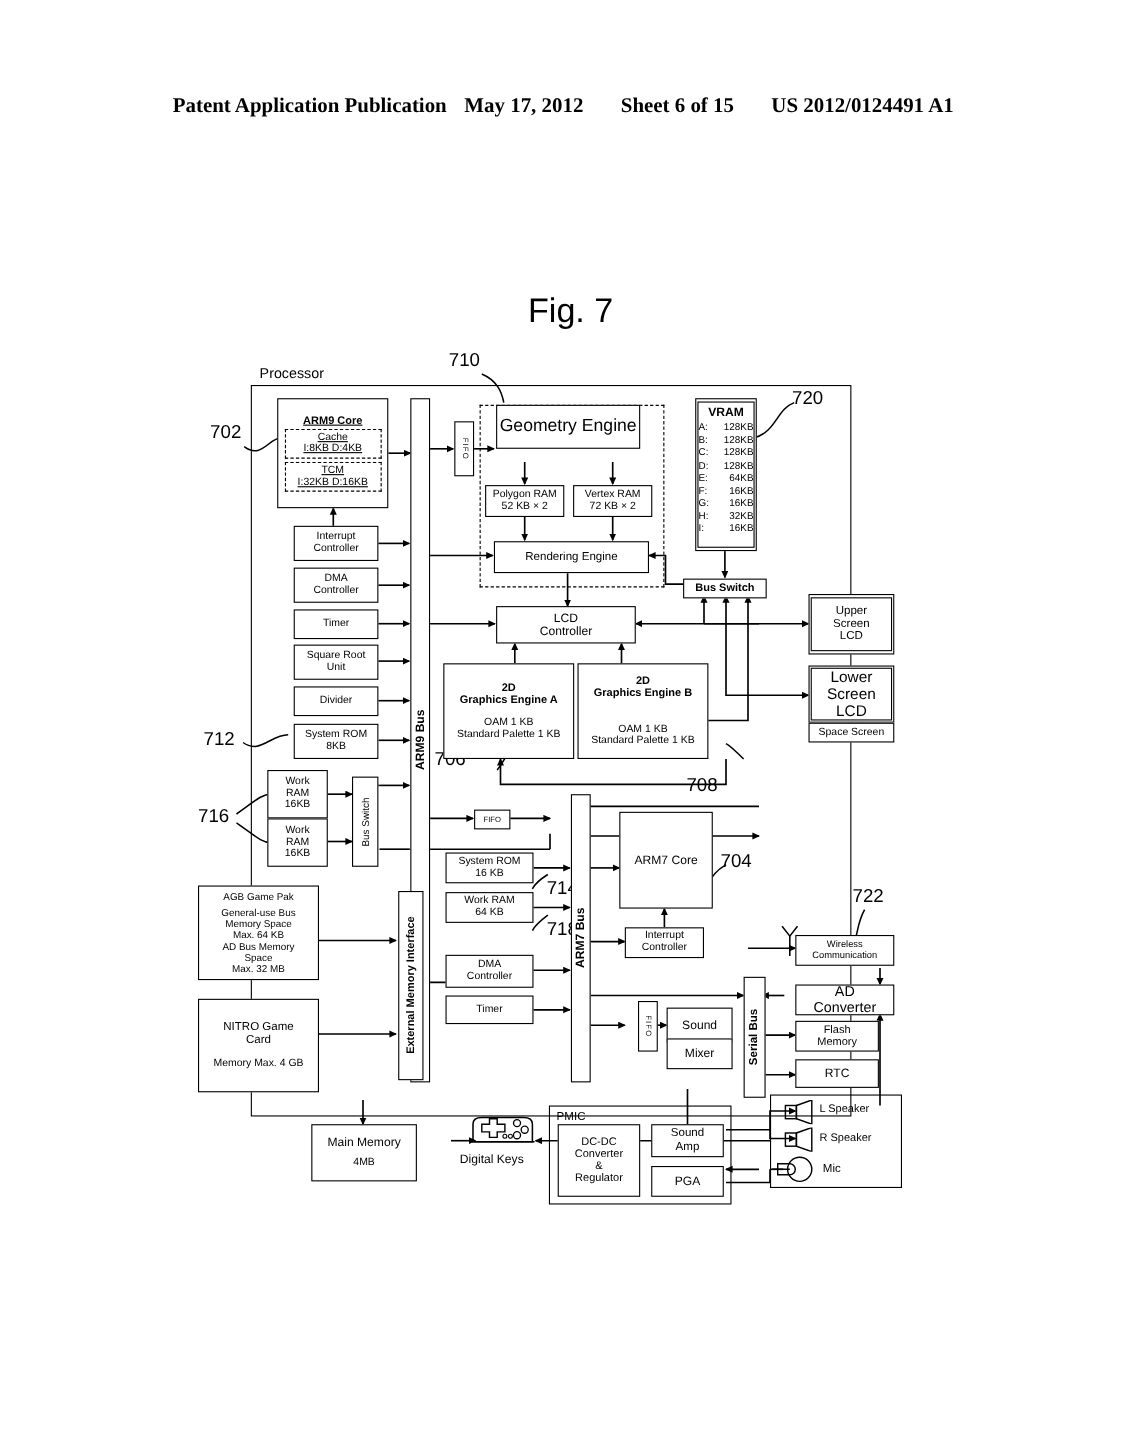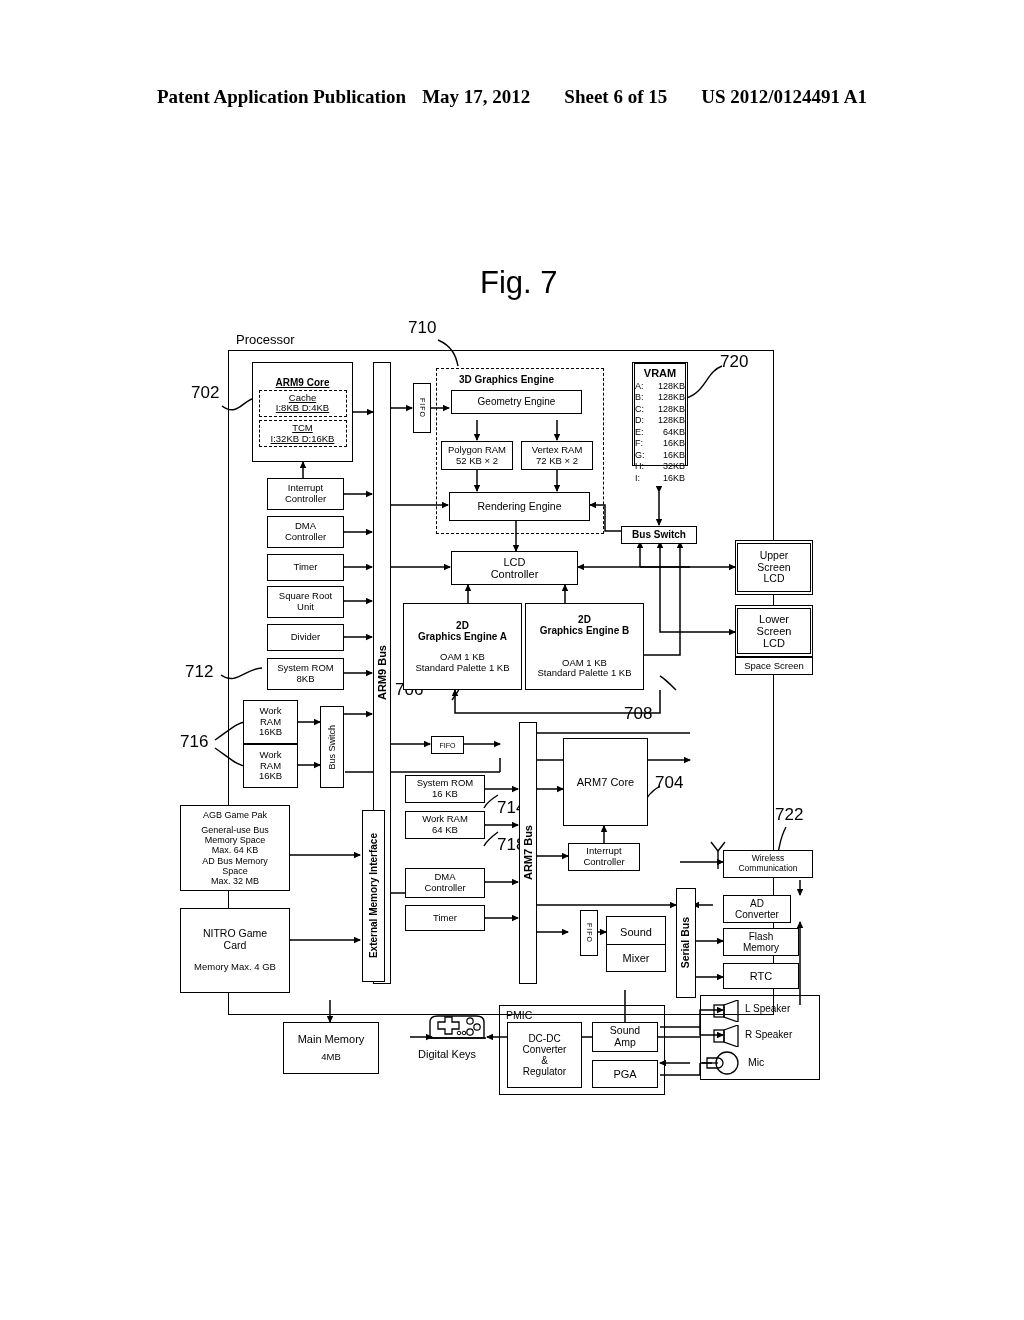--- a/index.html
+++ b/index.html
@@ -253,21 +253,21 @@
   <div>Work</div>
   <div>RAM</div>
   <div>16KB</div>
 </div>
 <div class="bx" style="left:320px;top:706px;width:24px;height:82px;">
   <span class="vlabel" style="font-size:9px;font-weight:normal">Bus Switch</span>
 </div>
 
 <div class="dash" style="position:absolute;left:436px;top:368px;width:166px;height:164px;"></div>
 <div class="ttl" style="left:459px;top:374px;font-size:10px;font-weight:bold">3D Graphics Engine</div>
-<div class="bx" style="left:451px;top:390px;width:131px;height:24px;font-size:10px">
+<div class="bx" style="left:451px;top:368px;width:131px;height:40px;font-size:16px">
   <div>Geometry Engine</div>
 </div>
 <div class="bx" style="left:441px;top:441px;width:72px;height:29px;">
   <div>Polygon RAM</div>
   <div>52 KB × 2</div>
 </div>
 <div class="bx" style="left:521px;top:441px;width:72px;height:29px;">
   <div>Vertex RAM</div>
   <div>72 KB × 2</div>
 </div>
@@ -286,21 +286,21 @@
   <div>OAM 1 KB</div>
   <div>Standard Palette 1 KB</div>
 </div>
 <div class="bx" style="left:525px;top:603px;width:119px;height:87px;">
   <div class="b" style="font-size:10px">2D</div>
   <div class="b" style="font-size:10px;margin-bottom:21px">Graphics Engine B</div>
   <div>OAM 1 KB</div>
   <div>Standard Palette 1 KB</div>
 </div>
 
-<div class="bx dbl" style="left:632px;top:362px;width:56px;height:104px;">
+<div class="bx dbl" style="left:632px;top:362px;width:56px;height:139px;">
   <div class="inner" style="justify-content:flex-start;padding-top:3px">
     <div class="b" style="font-size:11px;margin-bottom:2px">VRAM</div>
     <div class="vramrow">
         <span class="k">A:</span>
         <span class="v2">128KB</span>
       </div>
     <div class="vramrow">
         <span class="k">B:</span>
         <span class="v2">128KB</span>
       </div>
@@ -391,21 +391,21 @@
 </div>
 
 <div class="bx dbl" style="left:735px;top:540px;width:78px;height:55px;">
   <div class="inner" style="font-size:10.5px">
     <div>Upper</div>
     <div>Screen</div>
     <div>LCD</div>
   </div>
 </div>
 <div class="bx dbl" style="left:735px;top:605px;width:78px;height:52px;">
-  <div class="inner" style="font-size:11px">
+  <div class="inner" style="font-size:14px">
     <div>Lower</div>
     <div>Screen</div>
     <div>LCD</div>
   </div>
 </div>
 <div class="bx" style="left:735px;top:657px;width:78px;height:18px;font-size:9.5px">
   <div>Space Screen</div>
 </div>
 
 <div class="bx" style="left:180px;top:805px;width:110px;height:86px;font-size:9px">
@@ -458,21 +458,21 @@
 </div>
 
 <div class="bx" style="left:723px;top:850px;width:90px;height:28px;font-size:8.5px">
   <div>Wireless</div>
   <div>Communication</div>
 </div>
 <svg style="position:absolute;left:707px;top:840px;width:22px;height:30px" viewBox="0 0 22 30">
   <path d="M4,2 L11,11 L18,2" fill="none" stroke="#000" stroke-width="1.4"></path>
   <path d="M11,11 L11,29" stroke="#000" stroke-width="1.4"></path>
 </svg>
-<div class="bx" style="left:723px;top:895px;width:68px;height:28px;font-size:10px">
+<div class="bx" style="left:723px;top:895px;width:90px;height:28px;font-size:13px">
   <div>AD</div>
   <div>Converter</div>
 </div>
 <div class="bx" style="left:723px;top:928px;width:76px;height:28px;font-size:10px">
   <div>Flash</div>
   <div>Memory</div>
 </div>
 <div class="bx" style="left:723px;top:963px;width:76px;height:26px;font-size:11px">
   <div>RTC</div>
 </div>

